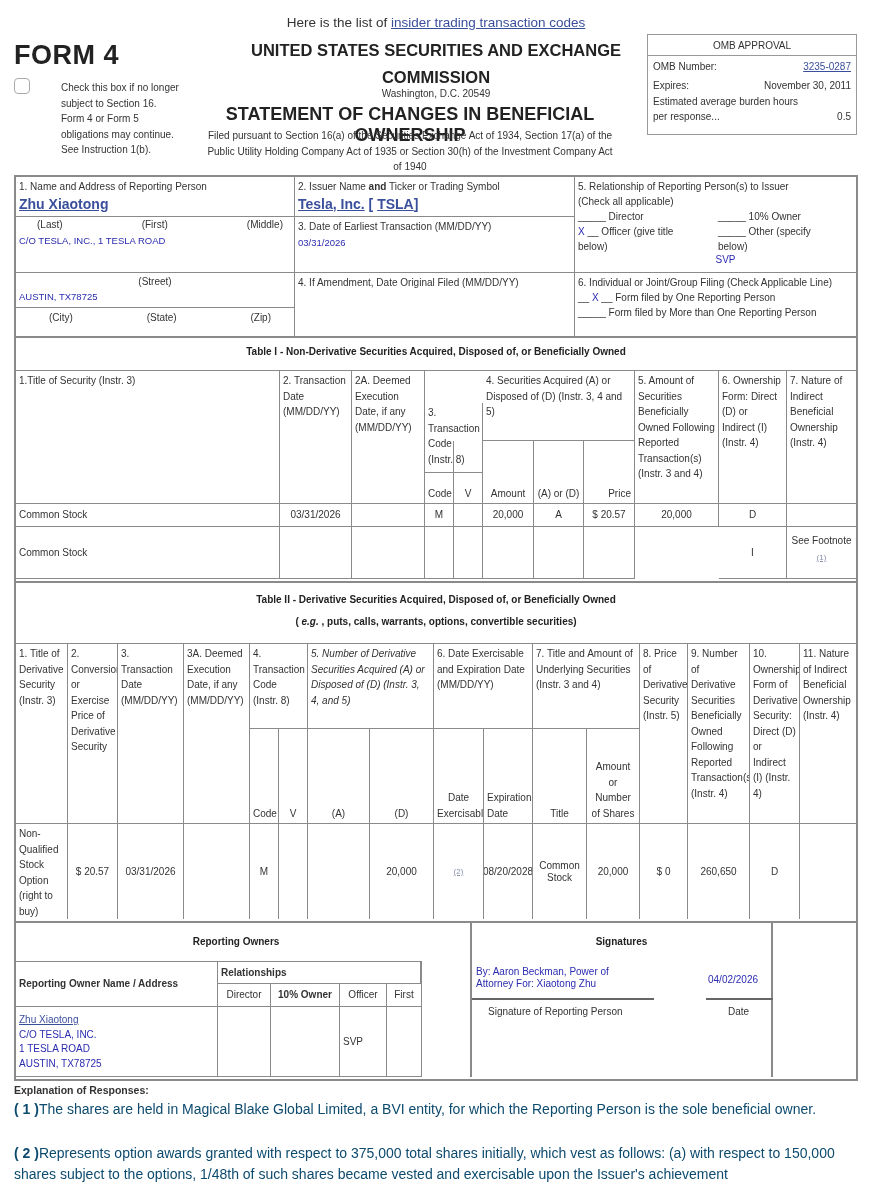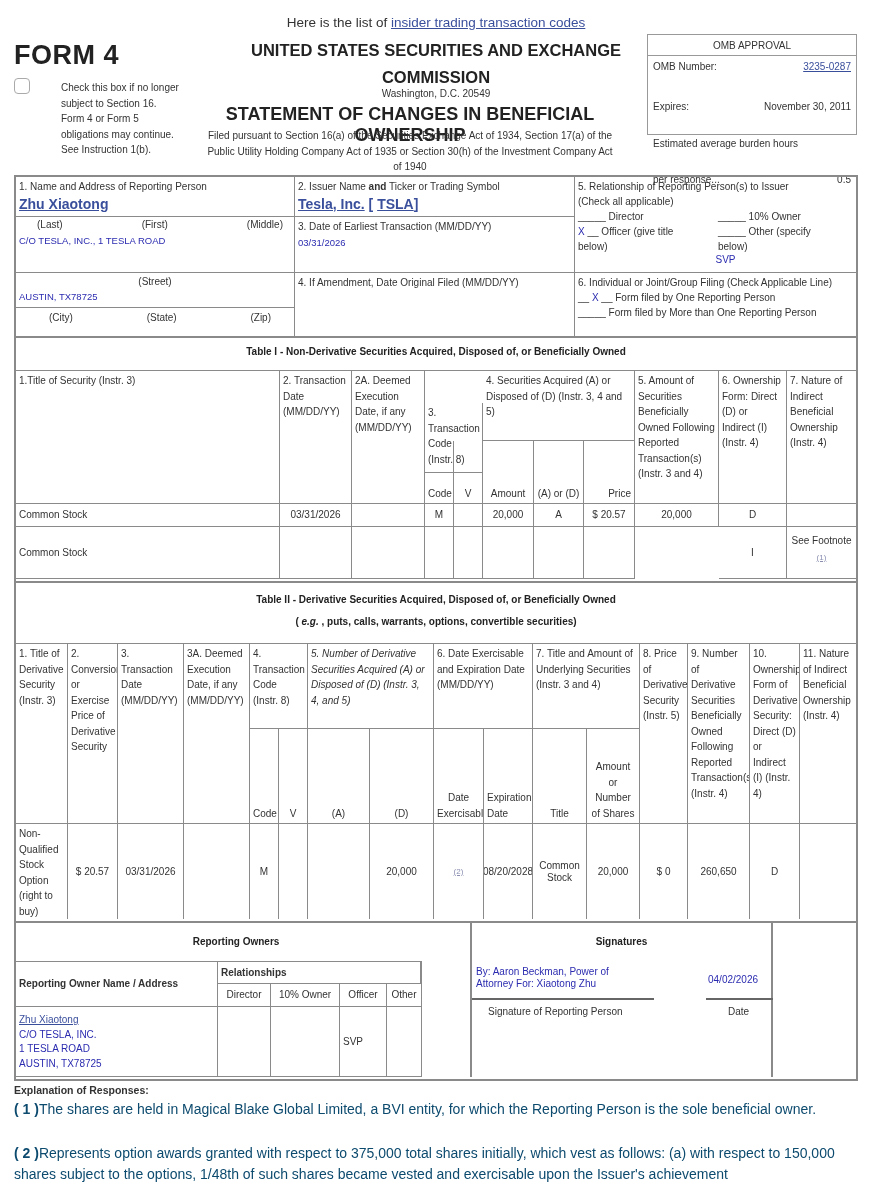--- a/index.html
+++ b/index.html
@@ -14,21 +14,21 @@
   #checkbox { left: 14px; top: 78px; width: 16px; height: 16px; border: 1.5px solid #aaa; border-radius: 4px; background: #fff; }
   #check-note { left: 61px; top: 80px; width: 120px; font-size: 10px; line-height: 15.5px; color: #333; }
   #insider-line { left: 180px; top: 15px; width: 512px; text-align: center; font-size: 13.5px; color: #333; }
   #agency { left: 180px; top: 37px; width: 512px; text-align: center; font-size: 16.5px; font-weight: bold; color: #222; line-height: 27px; }
   #dc { left: 180px; top: 88px; width: 512px; text-align: center; font-size: 10px; color: #333; }
   #stmt { left: 175px; top: 104px; width: 470px; text-align: center; font-size: 18px; font-weight: bold; color: #222; }
   #filed { left: 175px; top: 128px; width: 470px; text-align: center; font-size: 10px; color: #333; line-height: 15.5px; }
 
   #omb { left: 647px; top: 34px; width: 210px; height: 101px; border: 1px solid #999; }
   #omb .hdr { height: 21px; line-height: 21px; text-align: center; border-bottom: 1px solid #999; font-size: 10px; color: #333; }
-  #omb .row { display: flex; justify-content: space-between; padding: 0 5px; font-size: 10px; line-height: 19px; color: #333; margin-top: 21px; }
+  #omb .row { display: flex; justify-content: space-between; padding: 0 5px; font-size: 10px; line-height: 19px; color: #333; }
 
   
   .frame { border: 2px solid #8a8a8a; }
   .cell { position: absolute; border-right: 1px solid #8a8a8a; border-bottom: 1px solid #8a8a8a; padding: 2px 3px; font-size: 10px; line-height: 15.5px; color: #333; overflow: hidden; }
   .noR { border-right: none; }
   .noB { border-bottom: none; }
   .ctr { text-align: center; }
   .bt { display: flex; flex-direction: column; justify-content: flex-end; }
   .mid { display: flex; align-items: center; }
   .midc { display: flex; align-items: center; justify-content: center; text-align: center; }
@@ -267,23 +267,23 @@
   <div class="cell blue midc noR" style="left:784px; top:241px; width:56px; height:95px; border-bottom:none;"></div>
 </div>
 
 <div class="abs frame" style="left:14px; top:923px; width:844px; height:158px; border-top:none;">
 
   <div class="sec-title" style="top:13px; width:440px;">Reporting Owners</div>
   <div class="abs" style="left:0; top:38px; width:406px; height:116px; border:1px solid #8a8a8a; border-left:none;">
     <div class="cell mid" style="left:202px; top:0; width:203px; height:22px; font-weight:bold;">Relationships</div>
     <div class="cell mid" style="left:0; top:0; width:202px; height:45px; font-weight:bold;">Reporting Owner Name / Address</div>
     <div class="cell midc" style="left:202px; top:22px; width:53px; height:23px;">Director</div>
-    <div class="cell midc" style="left:255px; top:22px; width:69px; height:23px;">10% Owner</div>
+    <div class="cell midc" style="left:255px; top:22px; width:69px; height:23px;font-weight:bold;">10% Owner</div>
     <div class="cell midc" style="left:324px; top:22px; width:47px; height:23px;">Officer</div>
-    <div class="cell midc noR" style="left:371px; top:22px; width:34px; height:23px;">Other</div>
+    <div class="cell midc noR" style="left:371px; top:22px; width:34px; height:23px;">First</div>
     <div class="cell noB" style="left:0; top:45px; width:202px; height:69px; line-height:14.5px; padding-top:6px;">
       <div class="link">Zhu Xiaotong</div>
       <div class="blue">C/O TESLA, INC.</div>
       <div class="blue">1 TESLA ROAD</div>
       <div class="blue">AUSTIN, TX78725</div>
     </div>
     <div class="cell noB midc blue" style="left:202px; top:45px; width:53px; height:69px;"></div>
     <div class="cell noB midc blue" style="left:255px; top:45px; width:69px; height:69px;"></div>
     <div class="cell noB mid blue" style="left:324px; top:45px; width:47px; height:69px;">SVP</div>
     <div class="cell noB noR midc blue" style="left:371px; top:45px; width:34px; height:69px;"></div>

